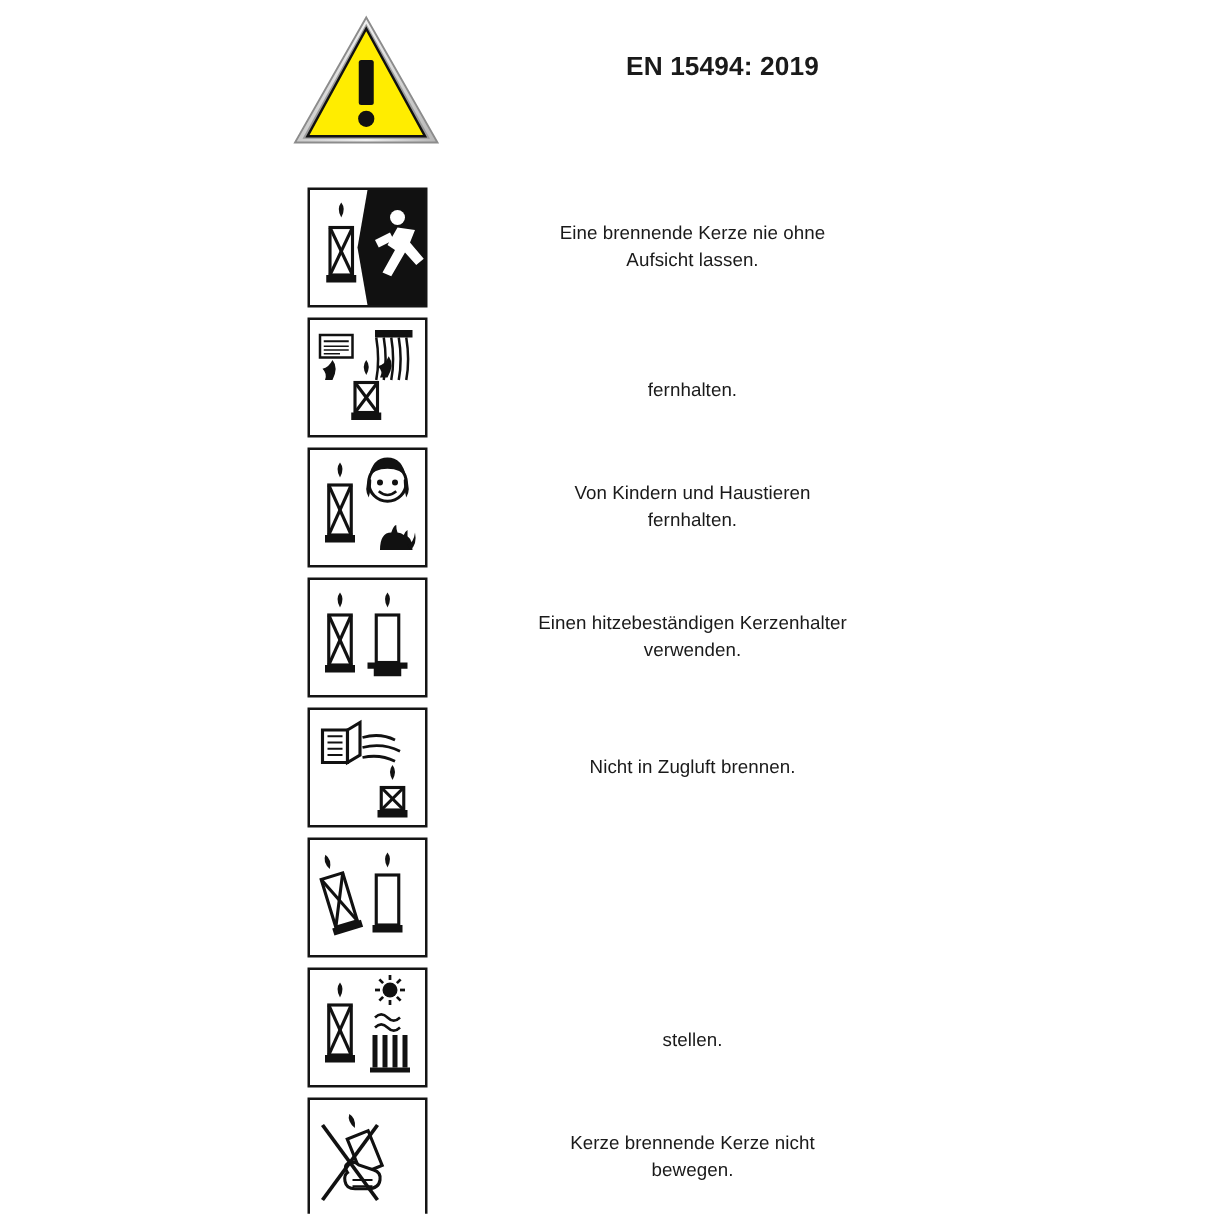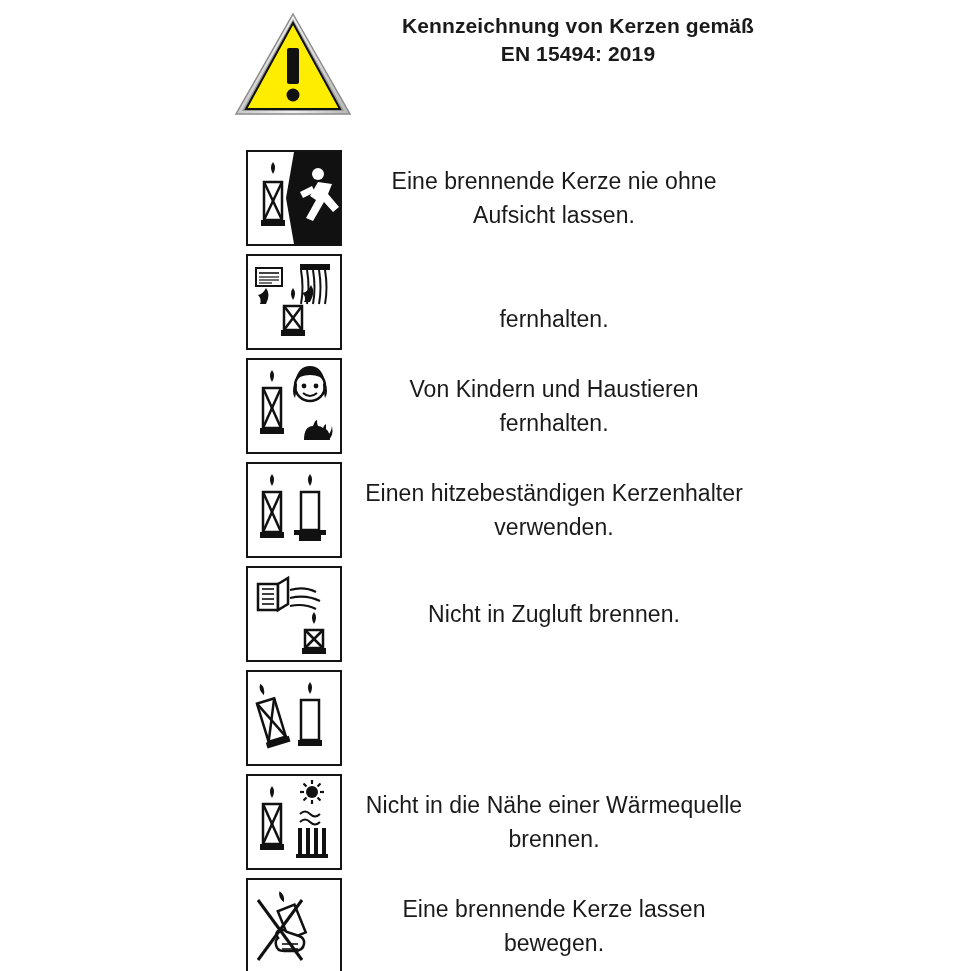--- a/index.html
+++ b/index.html
@@ -65,21 +65,21 @@
     margin-left: 246px;
     border: 2px solid #141414;
     background: #ffffff;
     flex: 0 0 auto;
     box-sizing: border-box;
     position: relative;
   }
   .pictogram svg { display: block; width: 100%; height: 100%; }
   .row-text {
     flex: 1 1 auto;
-    font-size: 23px;
+    font-size: 15px;
     line-height: 1.48;
     text-align: center;
     padding-left: 8px;
     padding-right: 212px;
     letter-spacing: 0.05px;
   }
 </style>
 </head>
 <body>
 
@@ -95,21 +95,21 @@
       </defs>
       <polygon points="61,4 118,104 4,104" fill="url(#hatch)" stroke="#8c8c8c" stroke-width="1.5"></polygon>
       <polygon points="61,9 112,101 10,101" fill="#9a9a9a"></polygon>
       <polygon points="61,13 108,99 14,99" fill="#ffed00" stroke="#111" stroke-width="2"></polygon>
       <rect x="55" y="38" width="12" height="36" rx="2" fill="#111"></rect>
       <circle cx="61" cy="85" r="6.5" fill="#111"></circle>
     </svg>
   </div>
   <div class="header-text">
     <div class="header-title">
-      <span>Kennzeichnung von Kerzen gemäß</span><br>
+      <br>
       <span>EN 15494: 2019</span>
     </div>
   </div>
 </div>
 
 <div class="rows">
 
   <div class="row">
     <div class="pictogram">
       <svg viewBox="0 0 92 92" xmlns="http://www.w3.org/2000/svg">
@@ -279,22 +279,22 @@
         <path d="M52 38 q5 -5 10 0 q5 5 10 0 M52 46 q5 -5 10 0 q5 5 10 0" stroke="#111" stroke-width="2" fill="none"></path>
 
         <rect x="50" y="52" width="4" height="26" fill="#111"></rect>
         <rect x="58" y="52" width="4" height="26" fill="#111"></rect>
         <rect x="66" y="52" width="4" height="26" fill="#111"></rect>
         <rect x="74" y="52" width="4" height="26" fill="#111"></rect>
         <rect x="48" y="78" width="32" height="4" fill="#111"></rect>
       </svg>
     </div>
     <div class="row-text">
-      <span>Nicht in die Nähe einer Wärmequelle</span><br>
-      <span>brennen.</span>
+      <br>
+      <span>stellen.</span>
     </div>
   </div>
 
   <div class="row">
     <div class="pictogram">
       <svg viewBox="0 0 92 92" xmlns="http://www.w3.org/2000/svg">
 
         <g transform="rotate(-22 46 42)">
           <path d="M44 20 q4 -7 0 -12 q-4 5 0 12z" fill="#111"></path>
           <rect x="35" y="26" width="18" height="30" fill="#fff" stroke="#111" stroke-width="2.5"></rect>
@@ -302,18 +302,18 @@
 
         <path d="M30 58 q-4 -6 2 -8 q4 -1 7 2 l12 4 q6 2 5 8 q-1 7 -10 7 h-10 q-7 0 -8 -6 q-1 -5 2 -7z" fill="#fff" stroke="#111" stroke-width="2.5"></path>
         <line x1="34" y1="64" x2="50" y2="64" stroke="#111" stroke-width="1.6"></line>
         <line x1="34" y1="69" x2="50" y2="69" stroke="#111" stroke-width="1.6"></line>
 
         <line x1="10" y1="20" x2="54" y2="80" stroke="#111" stroke-width="3"></line>
         <line x1="54" y1="20" x2="10" y2="80" stroke="#111" stroke-width="3"></line>
       </svg>
     </div>
     <div class="row-text">
-      <span>Eine brennende Kerze lassen</span><br>
+      <span>Kerze brennende Kerze nicht</span><br>
       <span>bewegen.</span>
     </div>
   </div>
 
 </div>
 
 </body></html>

